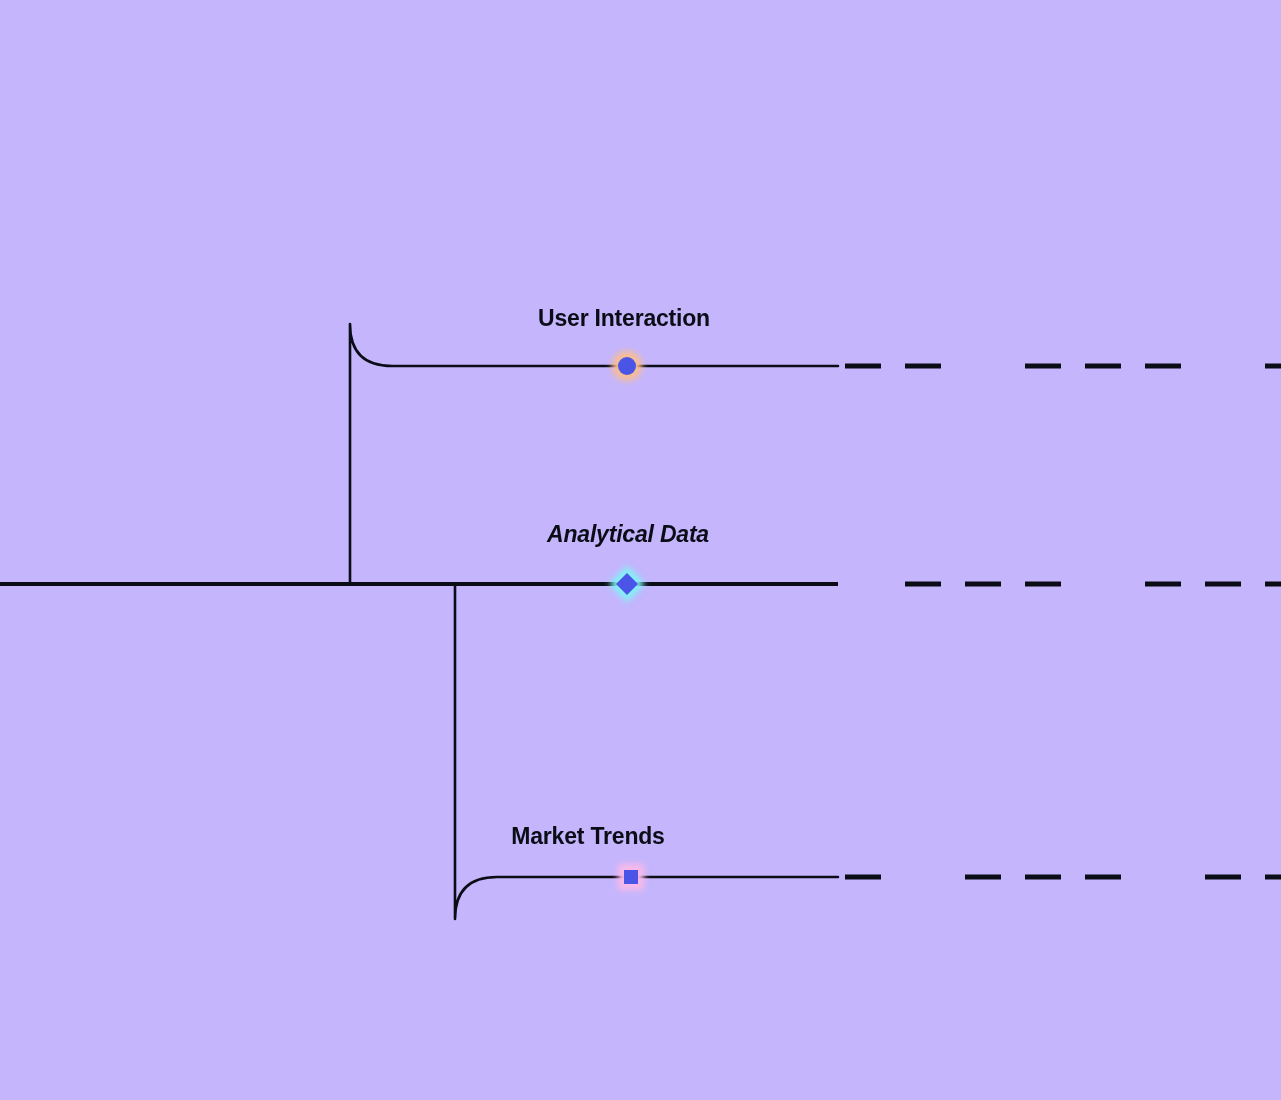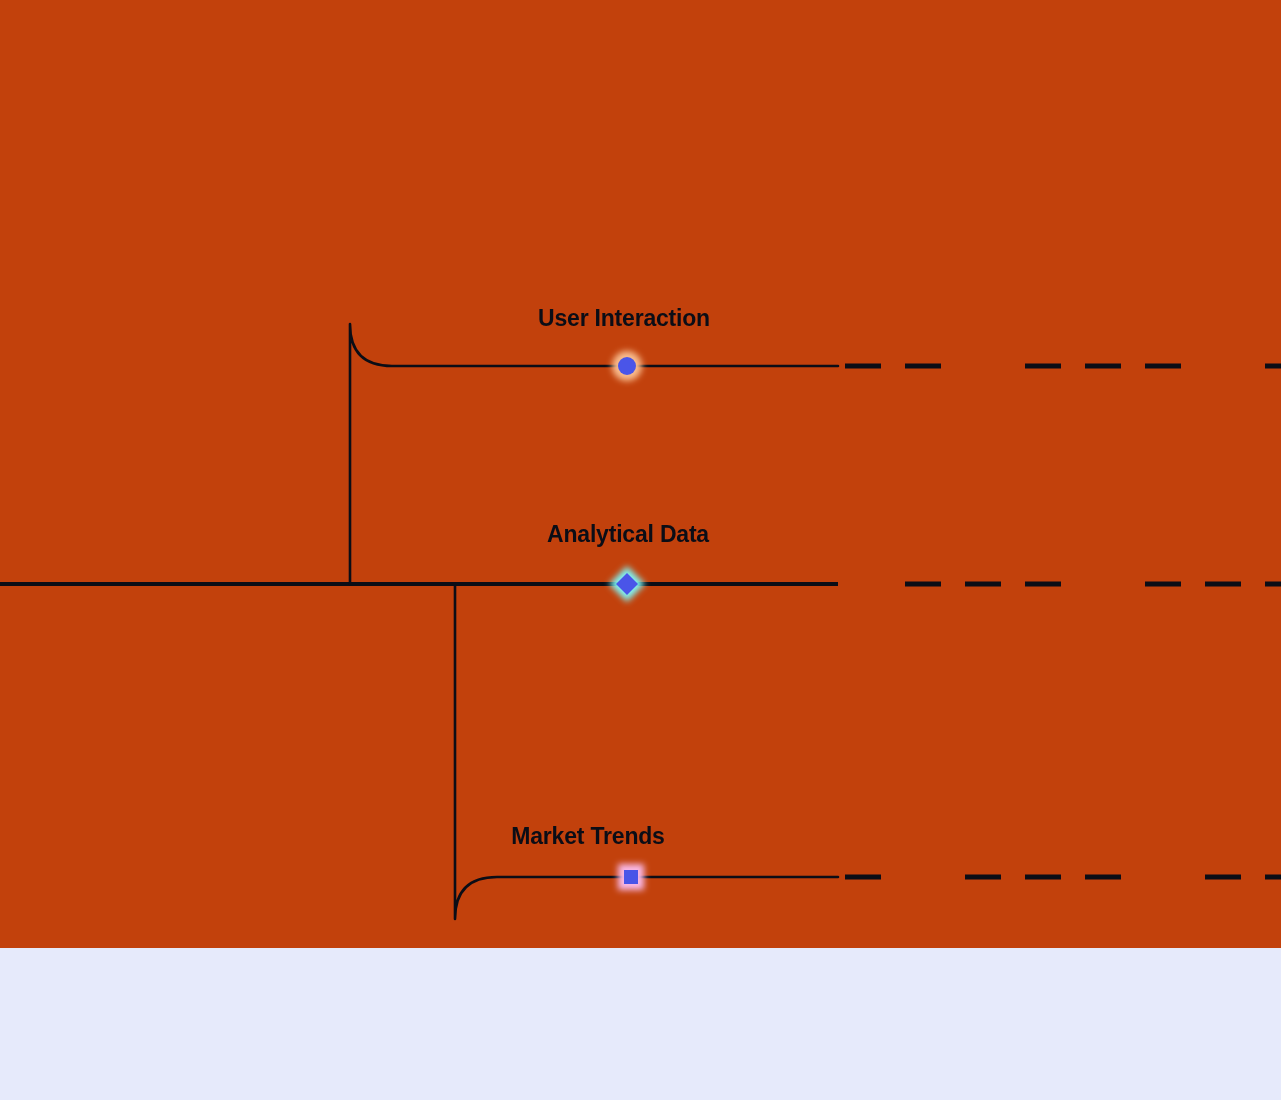--- a/index.html
+++ b/index.html
@@ -9,22 +9,22 @@
   body {
     width: 1281px;
     height: 1100px;
     overflow: hidden;
     font-family: "Liberation Sans", sans-serif;
     background: #e6eafb;
   }
   #stage {
     position: relative;
     width: 1281px;
-    height: 948px;
-    background: #c2410c;
+    height: 1100px;
+    background: #c4b5fd;
   }
   #diagram-svg {
     position: absolute;
     inset: 0;
     width: 1281px;
     height: 1100px;
     display: block;
   }
   .branch-label {
     position: absolute;
@@ -104,15 +104,15 @@
           <polygon points="627,573 638,584 627,595 616,584" fill="#4a55e8"></polygon>
         </g>
         <g>
           <rect x="618" y="864" width="26" height="26" fill="#f9b9e8" filter="url(#haloFilter)"></rect>
           <rect x="624" y="870" width="14" height="14" fill="#4a55e8"></rect>
         </g>
       </g>
   </svg>
 
   <div class="branch-label" id="label-0" style="left: 624px; top: 318px;">User Interaction</div>
-  <div class="branch-label" id="label-1" style="left: 628px; top: 534px;">Analytical Data</div>
+  <div class="branch-label" id="label-1" style="left: 628px; top: 534px; font-style: italic;">Analytical Data</div>
   <div class="branch-label" id="label-2" style="left: 588px; top: 836px;">Market Trends</div>
 </div>
 
 </body></html>

